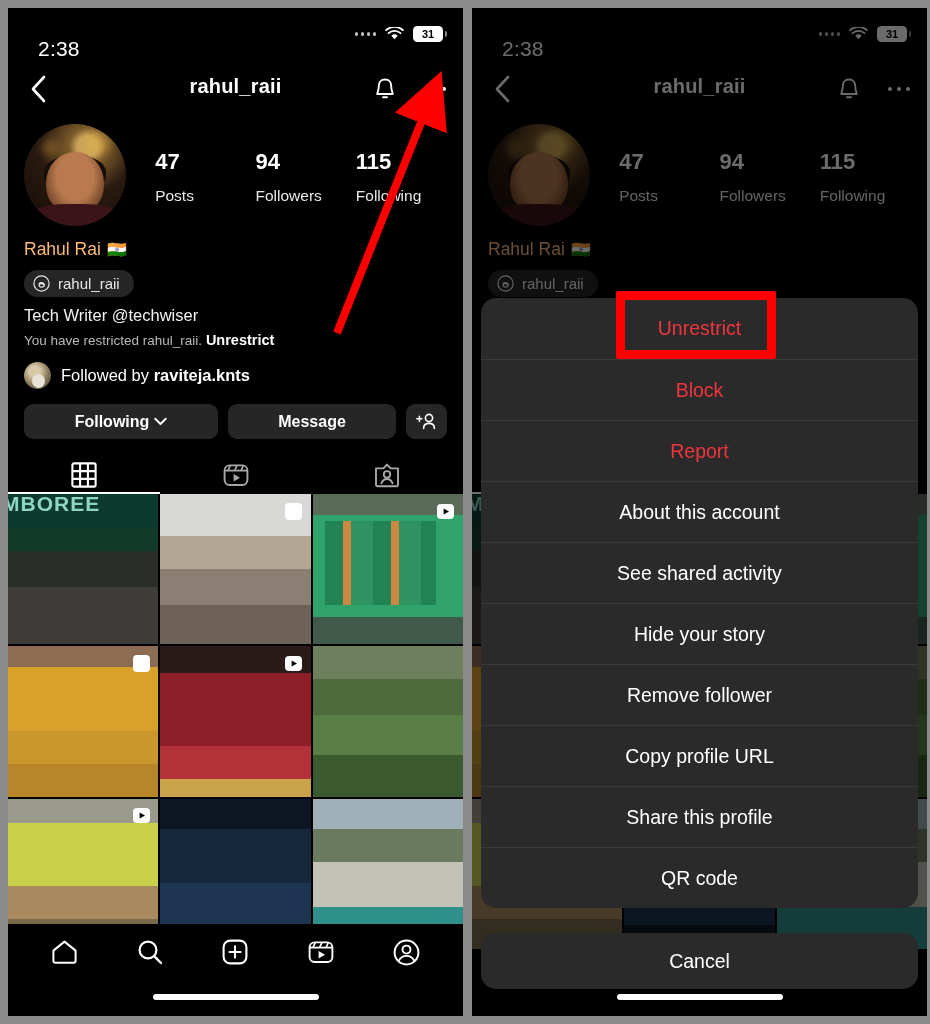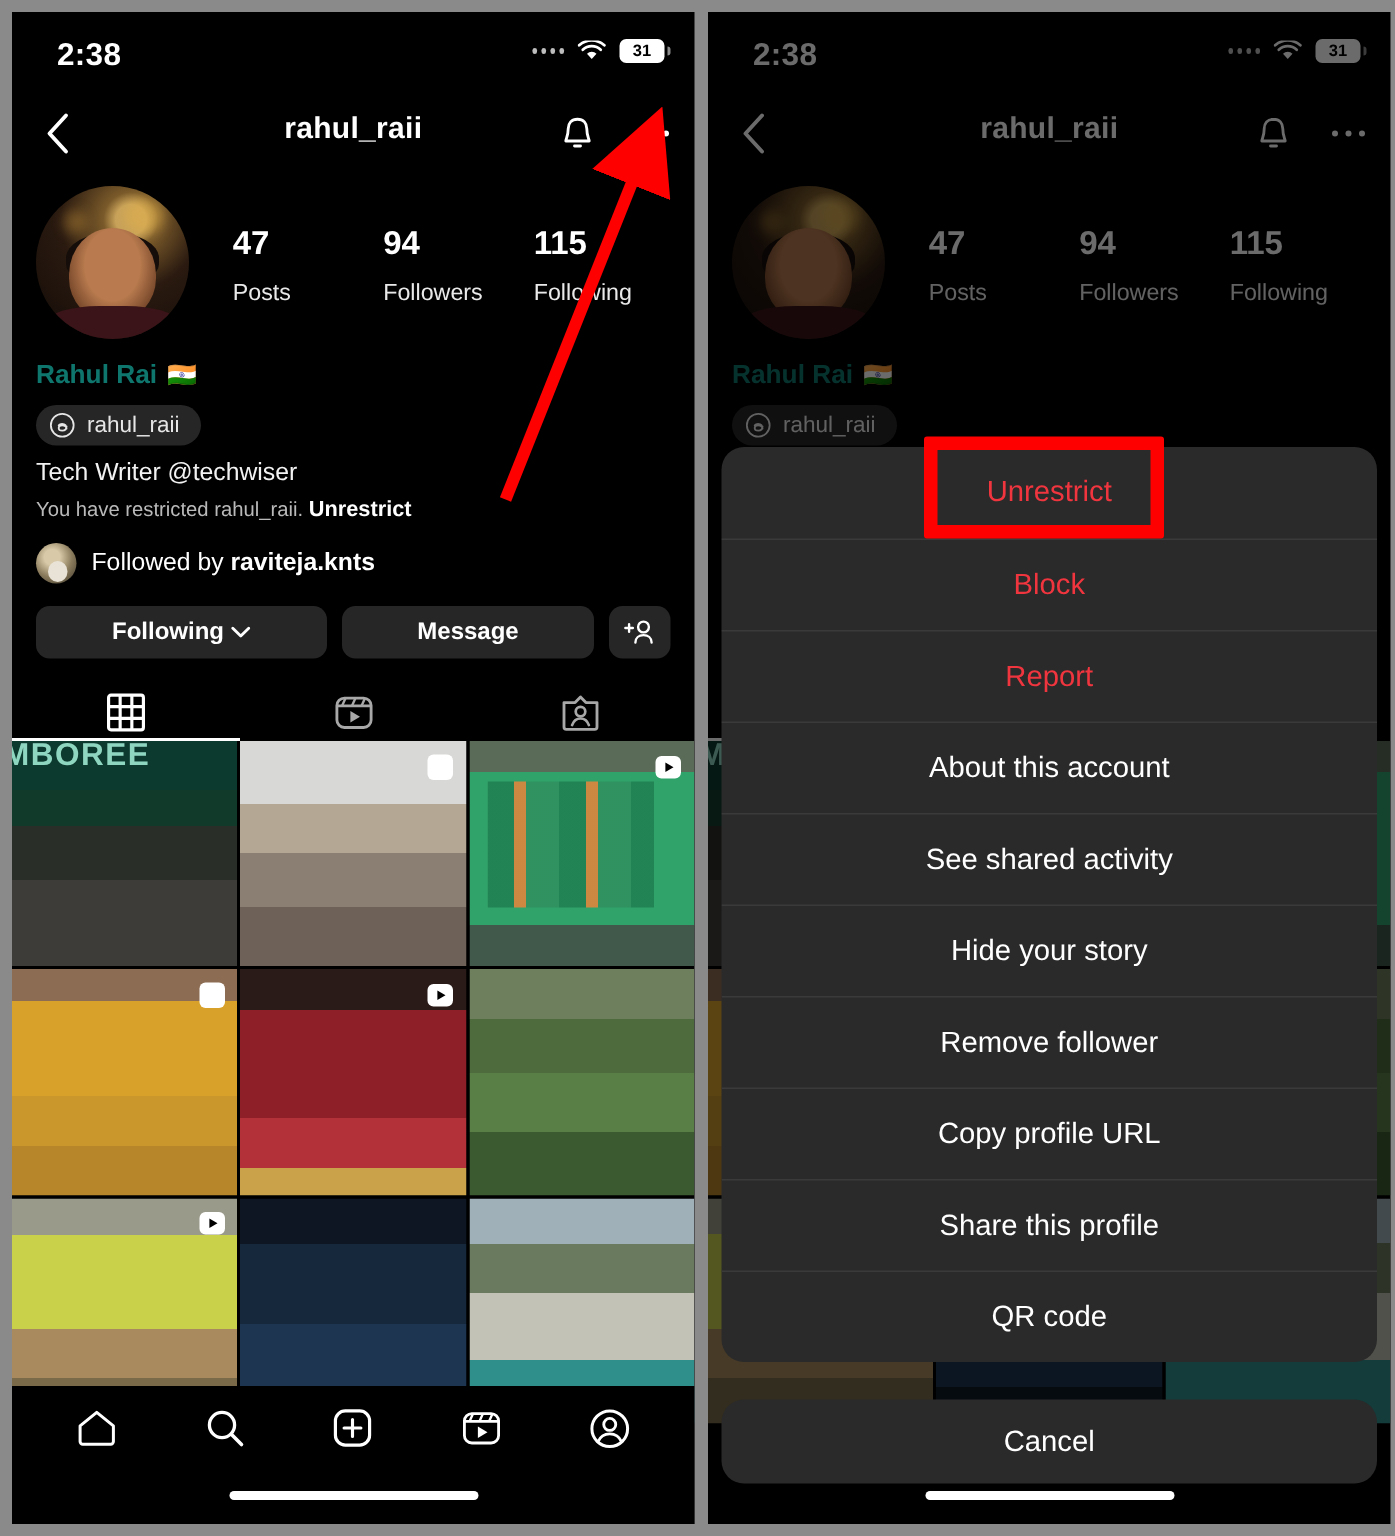--- a/index.html
+++ b/index.html
@@ -20,22 +20,22 @@
   .panel-right { left:472px; }
 
   
   .dimmed { filter:brightness(0.42); }
 
   
   .statusbar {
     height:56px; position:relative; color:#fff;
   }
   .sb-time {
-    position:absolute; left:30px; top:17px;
-    font-size:21px; font-weight:bold; letter-spacing:.2px;
+    position:absolute; left:30px; top:29px;
+    font-size:21px; font-weight:normal; letter-spacing:.2px;
   }
   .sb-right {
     position:absolute; right:20px; top:18px;
     display:flex; align-items:center; gap:9px;
   }
   .sig-dots { display:flex; gap:2.5px; align-items:flex-end; }
   .sig-dots i { display:block; width:3.5px;height:3.5px;border-radius:50%;background:#bdbdbd; }
   .wifi { width:19px; height:14px; }
   .battery {
     position:relative; width:30px;height:16px;border-radius:4.5px;
@@ -79,21 +79,21 @@
   .avatar .bokeh1{position:absolute;left:58%;top:8%;width:26px;height:24px;border-radius:50%;background:rgba(226,176,74,.55);filter:blur(4px);}
   .avatar .bokeh2{position:absolute;left:18%;top:16%;width:16px;height:16px;border-radius:50%;background:rgba(200,150,60,.35);filter:blur(4px);}
   .avatar .body{position:absolute;left:50%;bottom:-4px;transform:translateX(-50%);width:86px;height:26px;border-radius:40% 40% 0 0;background:#3a1418;}
 
   .stats { display:flex; flex:1; justify-content:space-around; padding:26px 6px 0 14px; }
   .stat { min-width:70px; }
   .stat .num { color:#fff; font-size:22px; font-weight:bold; line-height:1.12; }
   .stat .lbl { color:#e9e9e9; font-size:15.5px; margin-top:12px; }
 
   .fullname {
-    color:#0f766e; font-size:17.5px; font-weight:bold; padding:13px 0 0 16px;
+    color:#fdba74; font-size:17.5px; font-weight:normal; padding:13px 0 0 16px;
     display:flex; align-items:center; gap:7px;
   }
   .flag { font-size:16px; }
 
   .threads-chip {
     display:inline-flex; align-items:center; gap:8px;
     margin:10px 0 0 16px; padding:5px 14px 5px 9px;
     background:#262626; border-radius:18px;
   }
   .threads-chip .tlabel { color:#e6e6e6; font-size:15px; }

